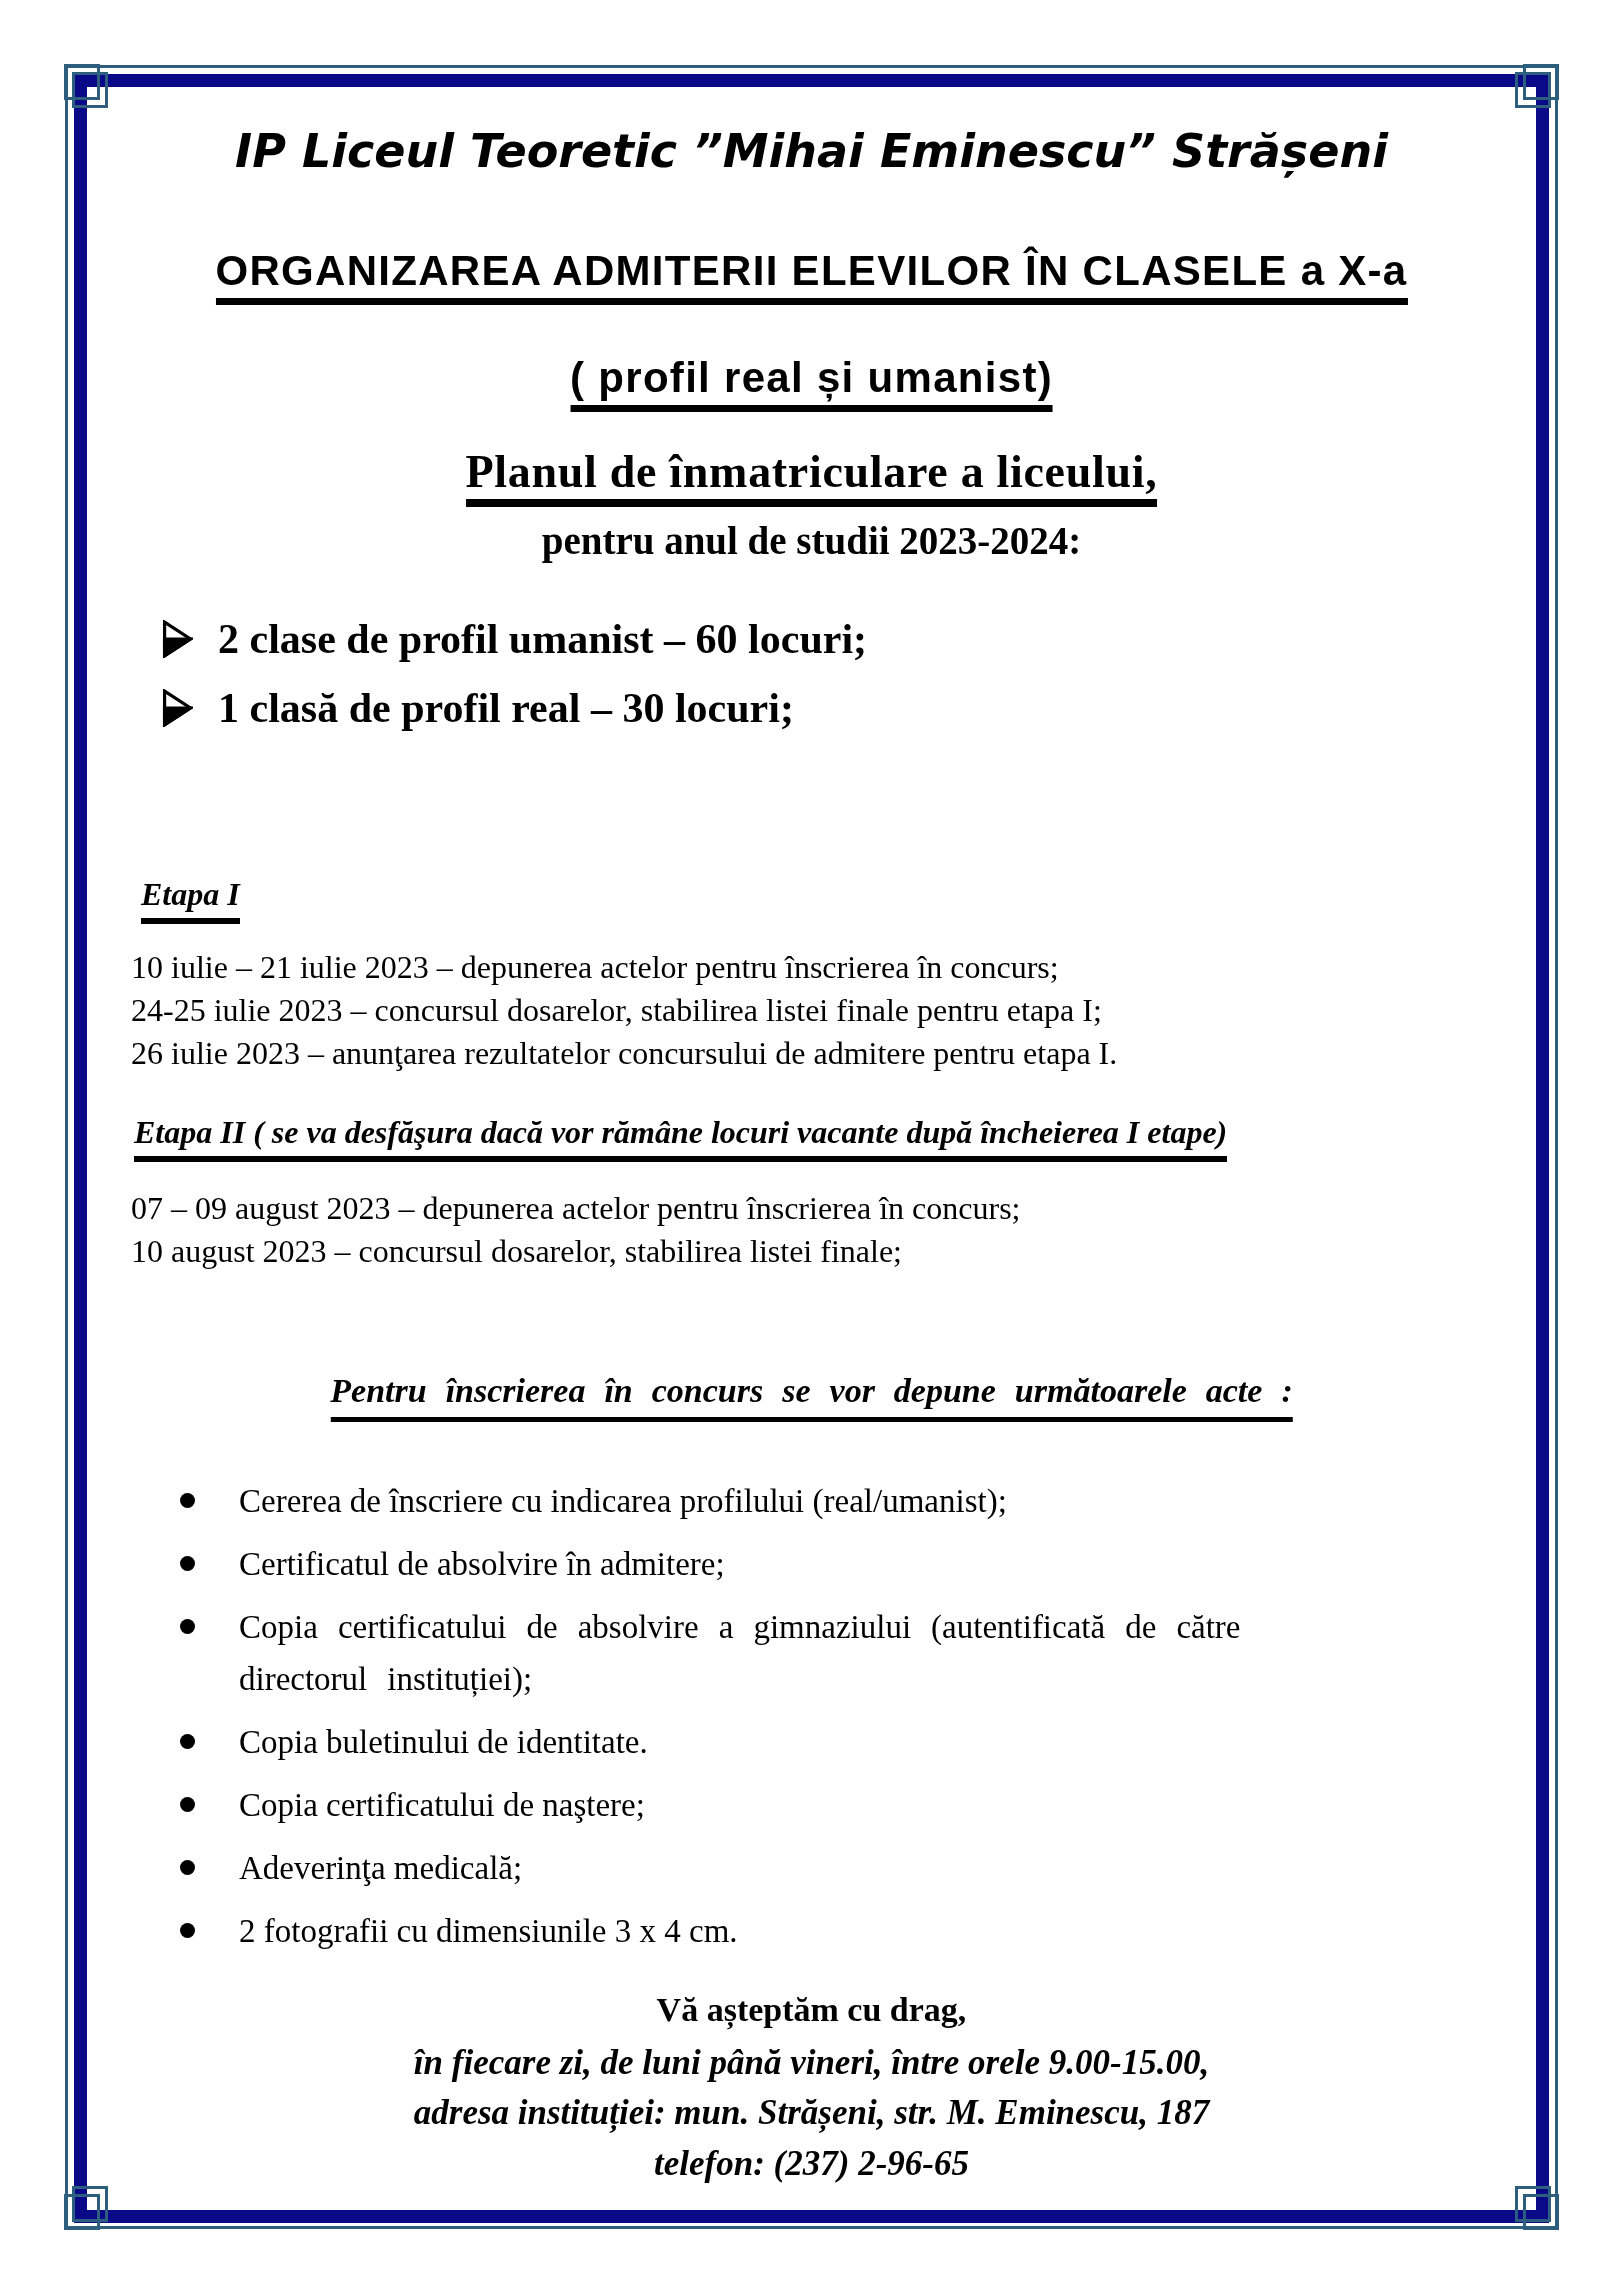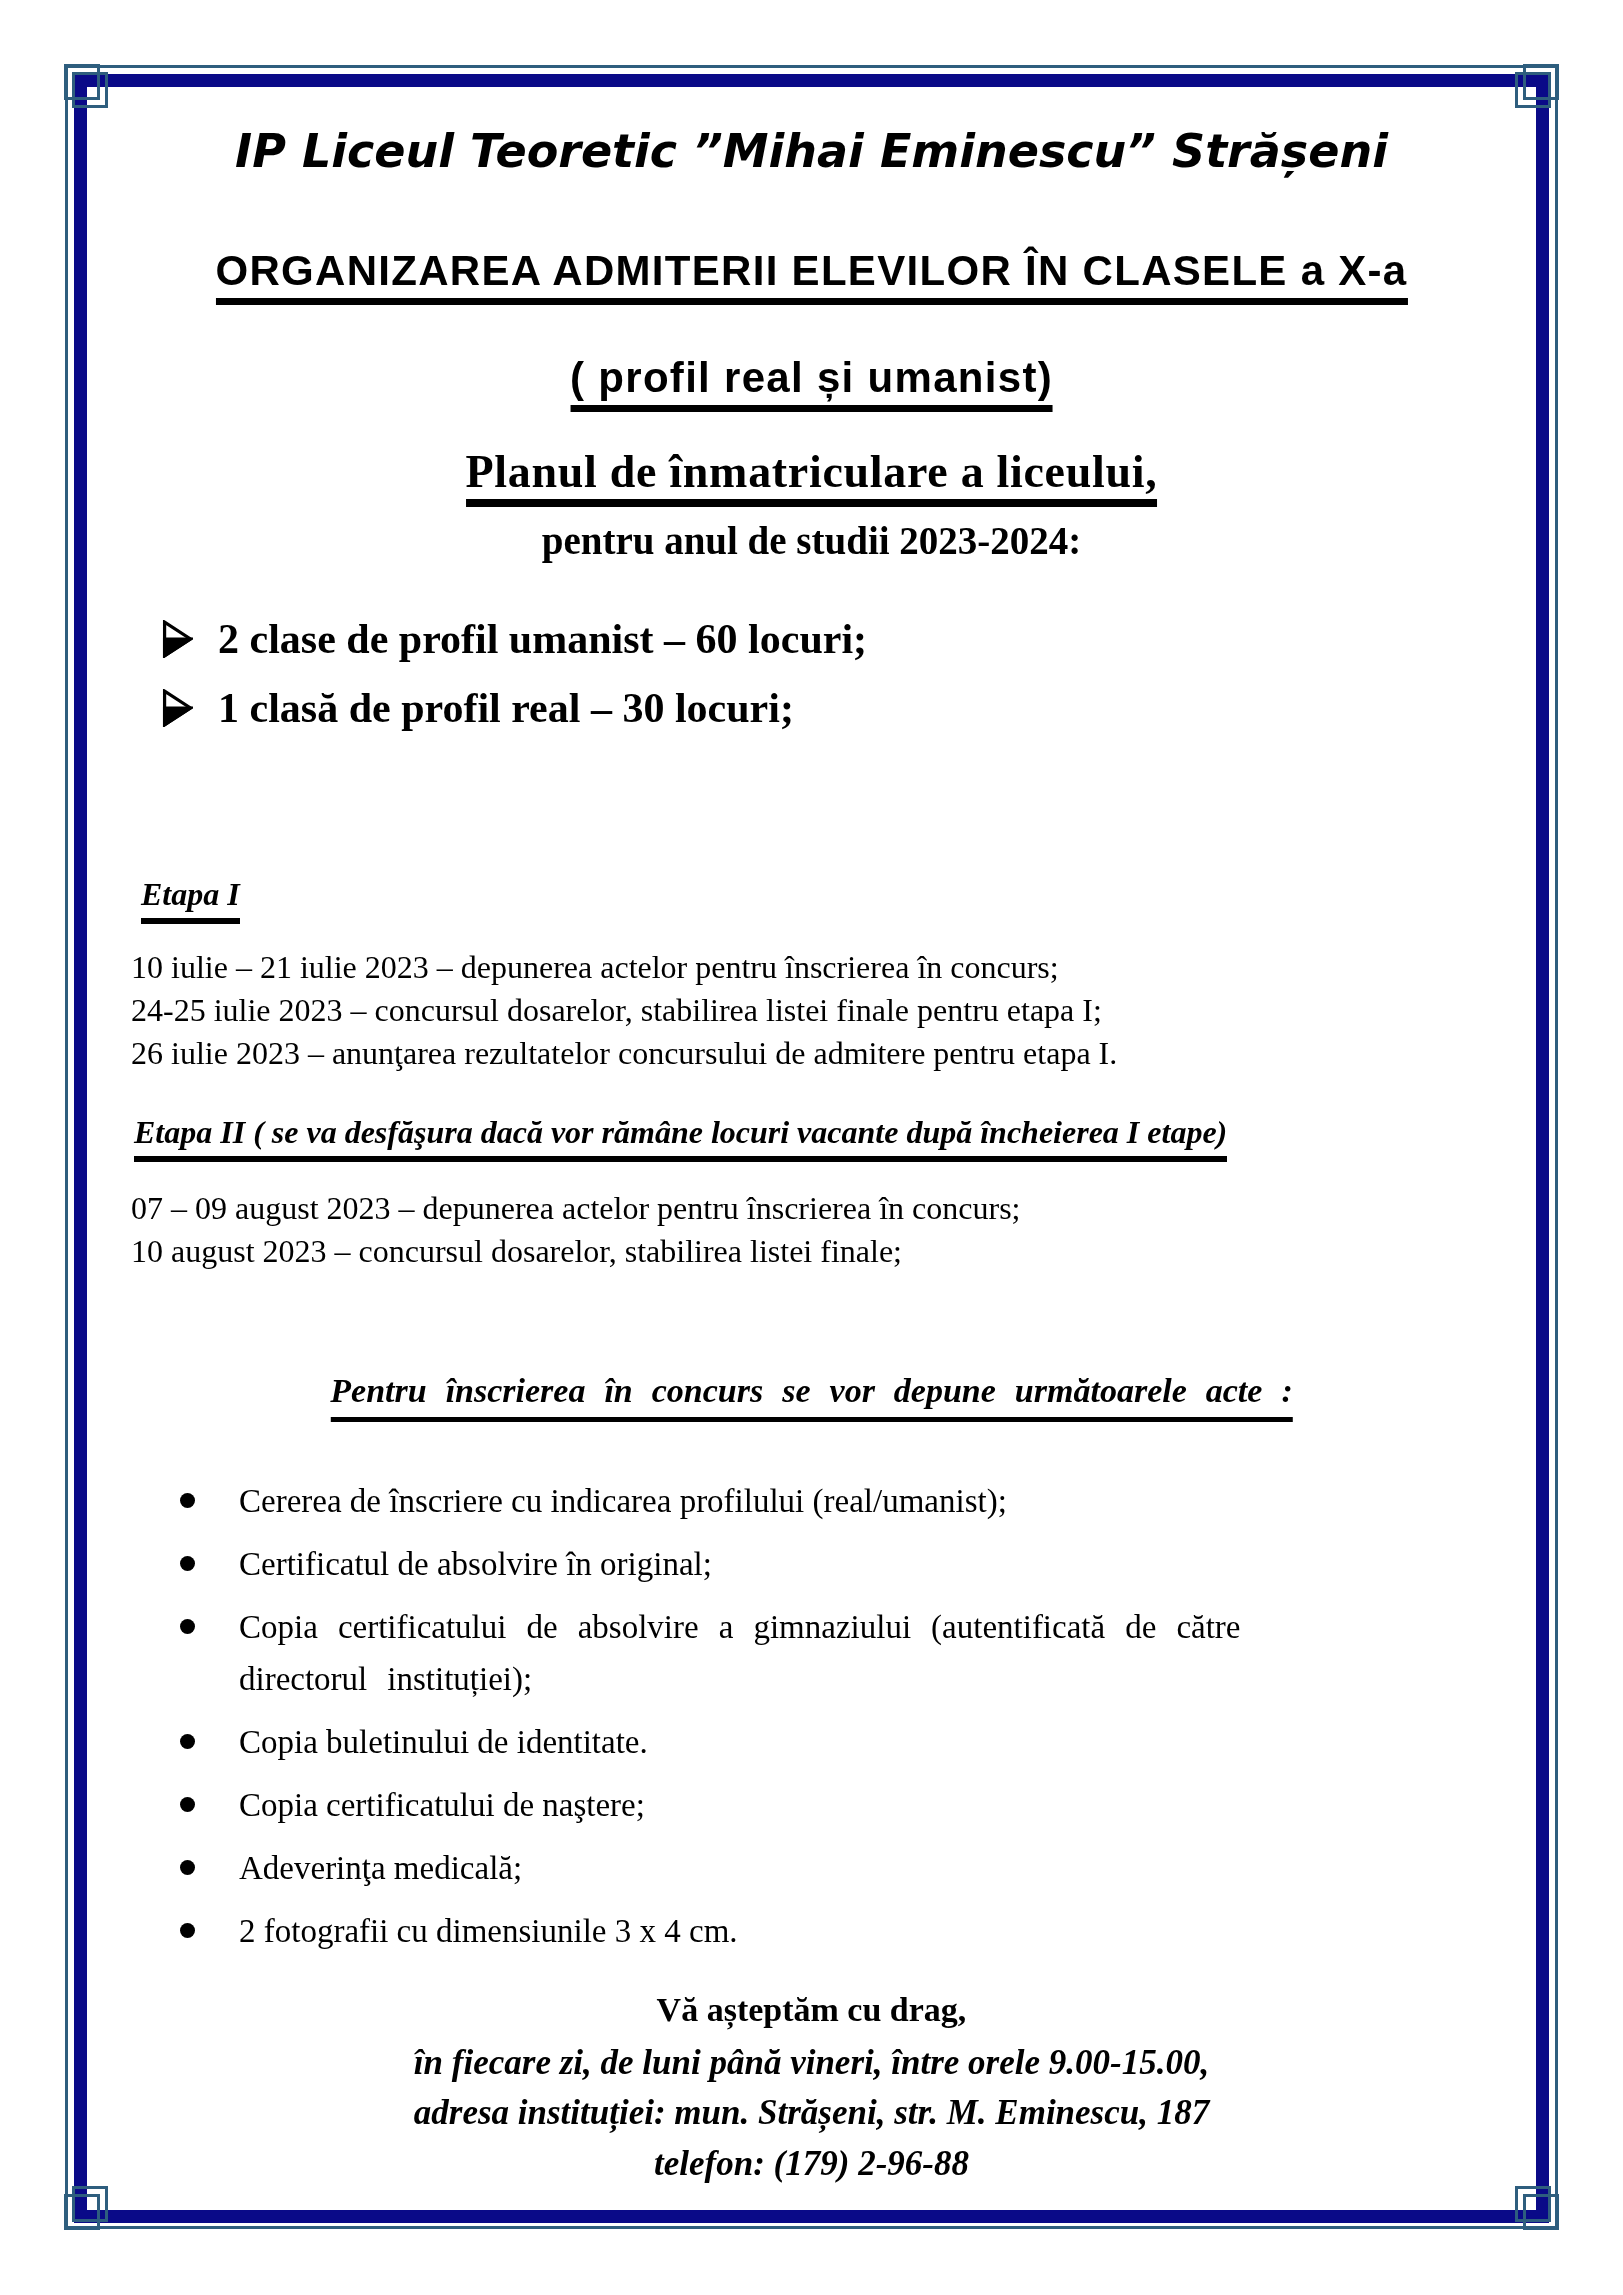--- a/index.html
+++ b/index.html
@@ -153,27 +153,27 @@
   <div class="abs etapa-title etapa2-title nowrap">Etapa II ( se va desfăşura dacă vor rămâne locuri vacante după încheierea I etape)</div>
   <div class="abs schedule schedule2">
     <div><span class="date">07 – 09 august 2023</span><span> – depunerea actelor pentru înscrierea în concurs;</span></div>
     <div><span class="date">10 august  2023</span><span> – concursul dosarelor, stabilirea listei finale;</span></div>
   </div>
 
   <div class="center acte-heading">Pentru înscrierea în concurs se vor depune următoarele acte :</div>
 
   <ul class="abs doc-list">
     <li class="doc-item"><span class="dot"></span><span>Cererea de înscriere cu indicarea profilului (real/umanist);</span></li>
-    <li class="doc-item"><span class="dot"></span><span>Certificatul de absolvire în original;</span></li>
+    <li class="doc-item"><span class="dot"></span><span>Certificatul de absolvire în admitere;</span></li>
     <li class="doc-item justified"><span class="dot"></span><span>Copia certificatului de absolvire a gimnaziului (autentificată de către</span><br><span>directorul instituției);</span></li>
     <li class="doc-item"><span class="dot"></span><span>Copia buletinului de identitate.</span></li>
     <li class="doc-item"><span class="dot"></span><span>Copia certificatului de naştere;</span></li>
     <li class="doc-item"><span class="dot"></span><span>Adeverinţa medicală;</span></li>
     <li class="doc-item"><span class="dot"></span><span>2  fotografii cu dimensiunile 3 x 4 cm.</span></li>
   </ul>
 
   <div class="center footer-line f1">Vă așteptăm cu drag,</div>
   <div class="center footer-line f2">în fiecare zi, de luni până vineri, între orele 9.00-15.00,</div>
   <div class="center footer-line f3">adresa instituției: mun. Strășeni, str. M. Eminescu, 187</div>
-  <div class="center footer-line f4">telefon: (179) 2-96-88</div>
+  <div class="center footer-line f4">telefon: (237) 2-96-65</div>
 
 </div>
 
 
 </body></html>

